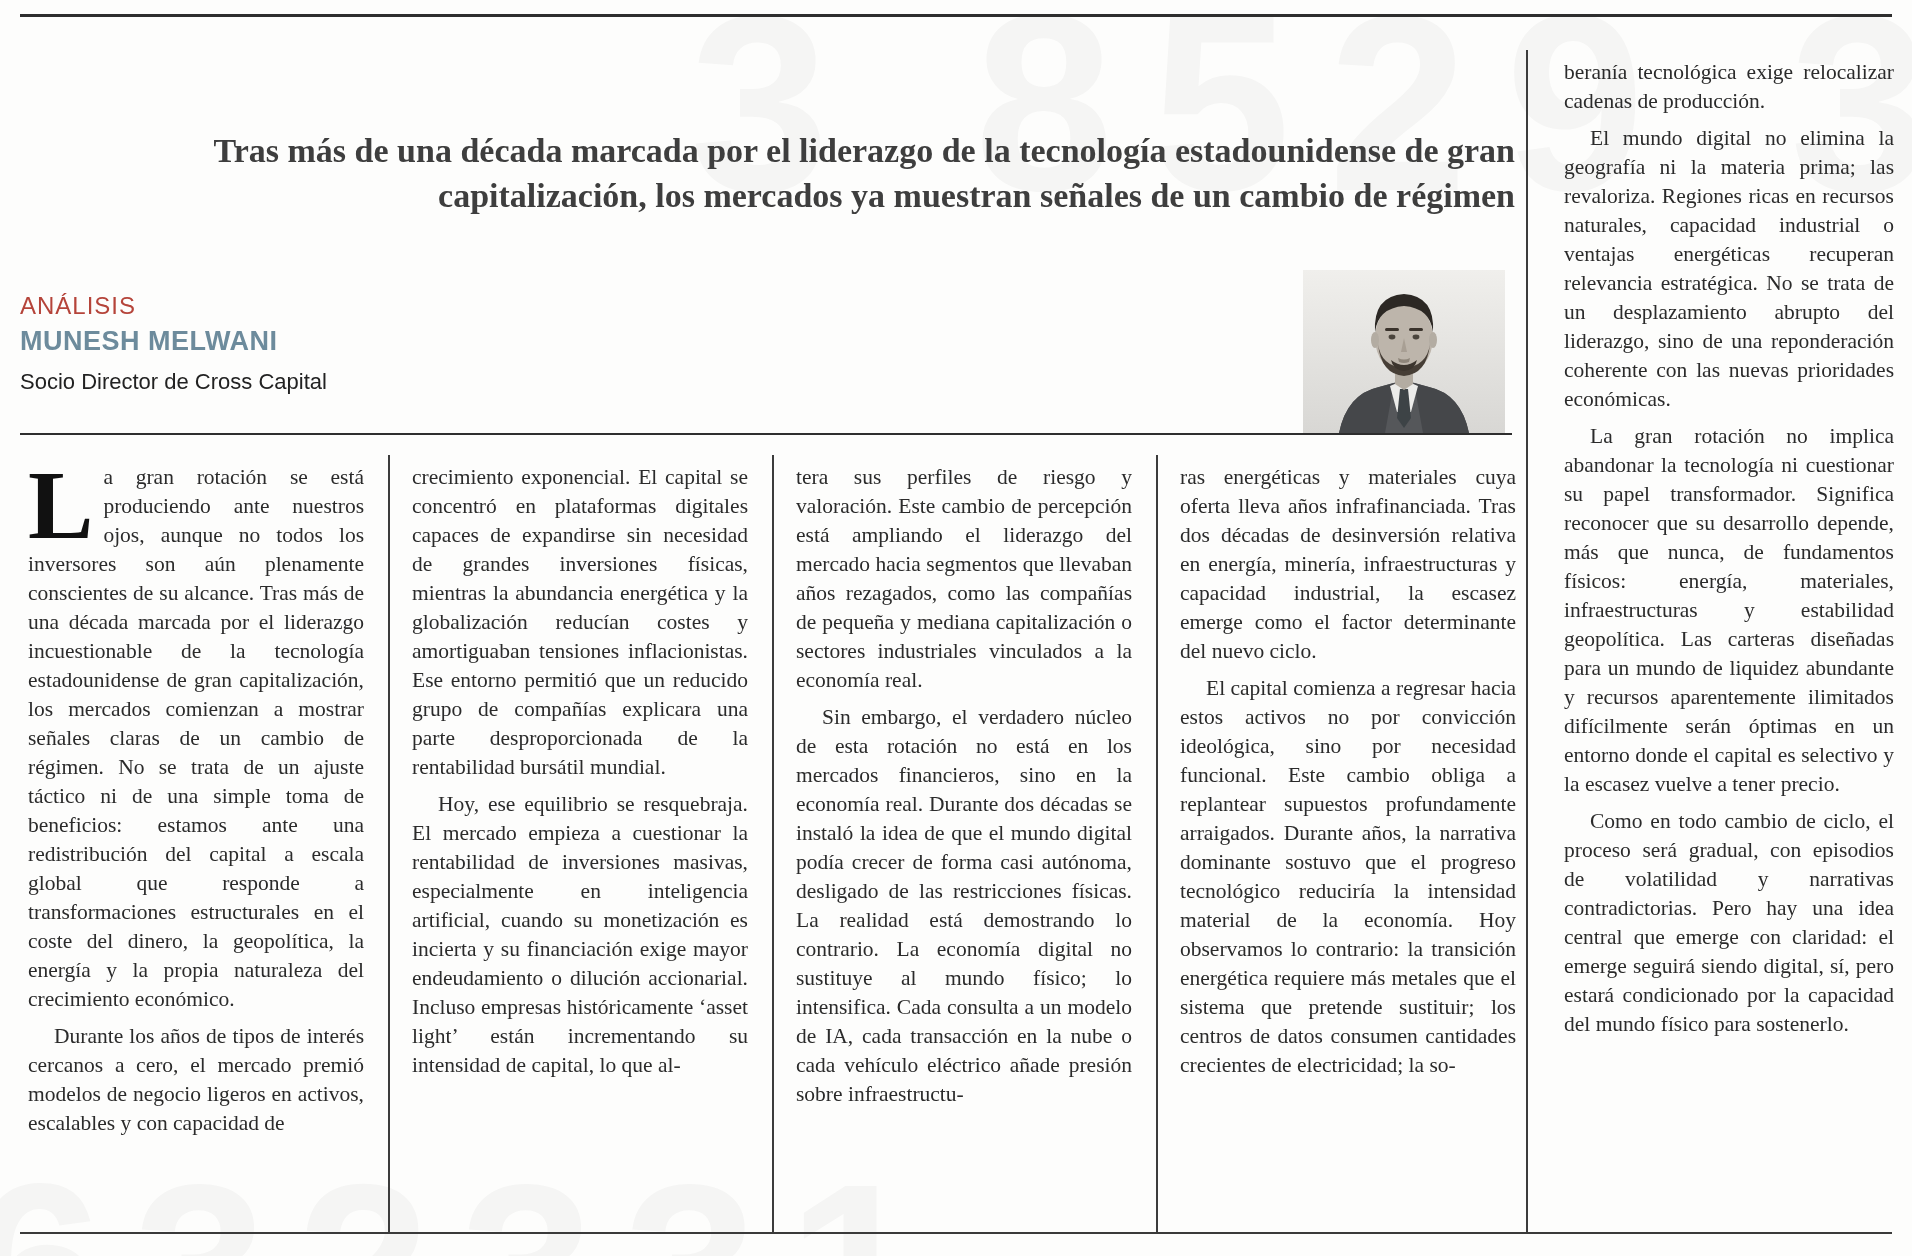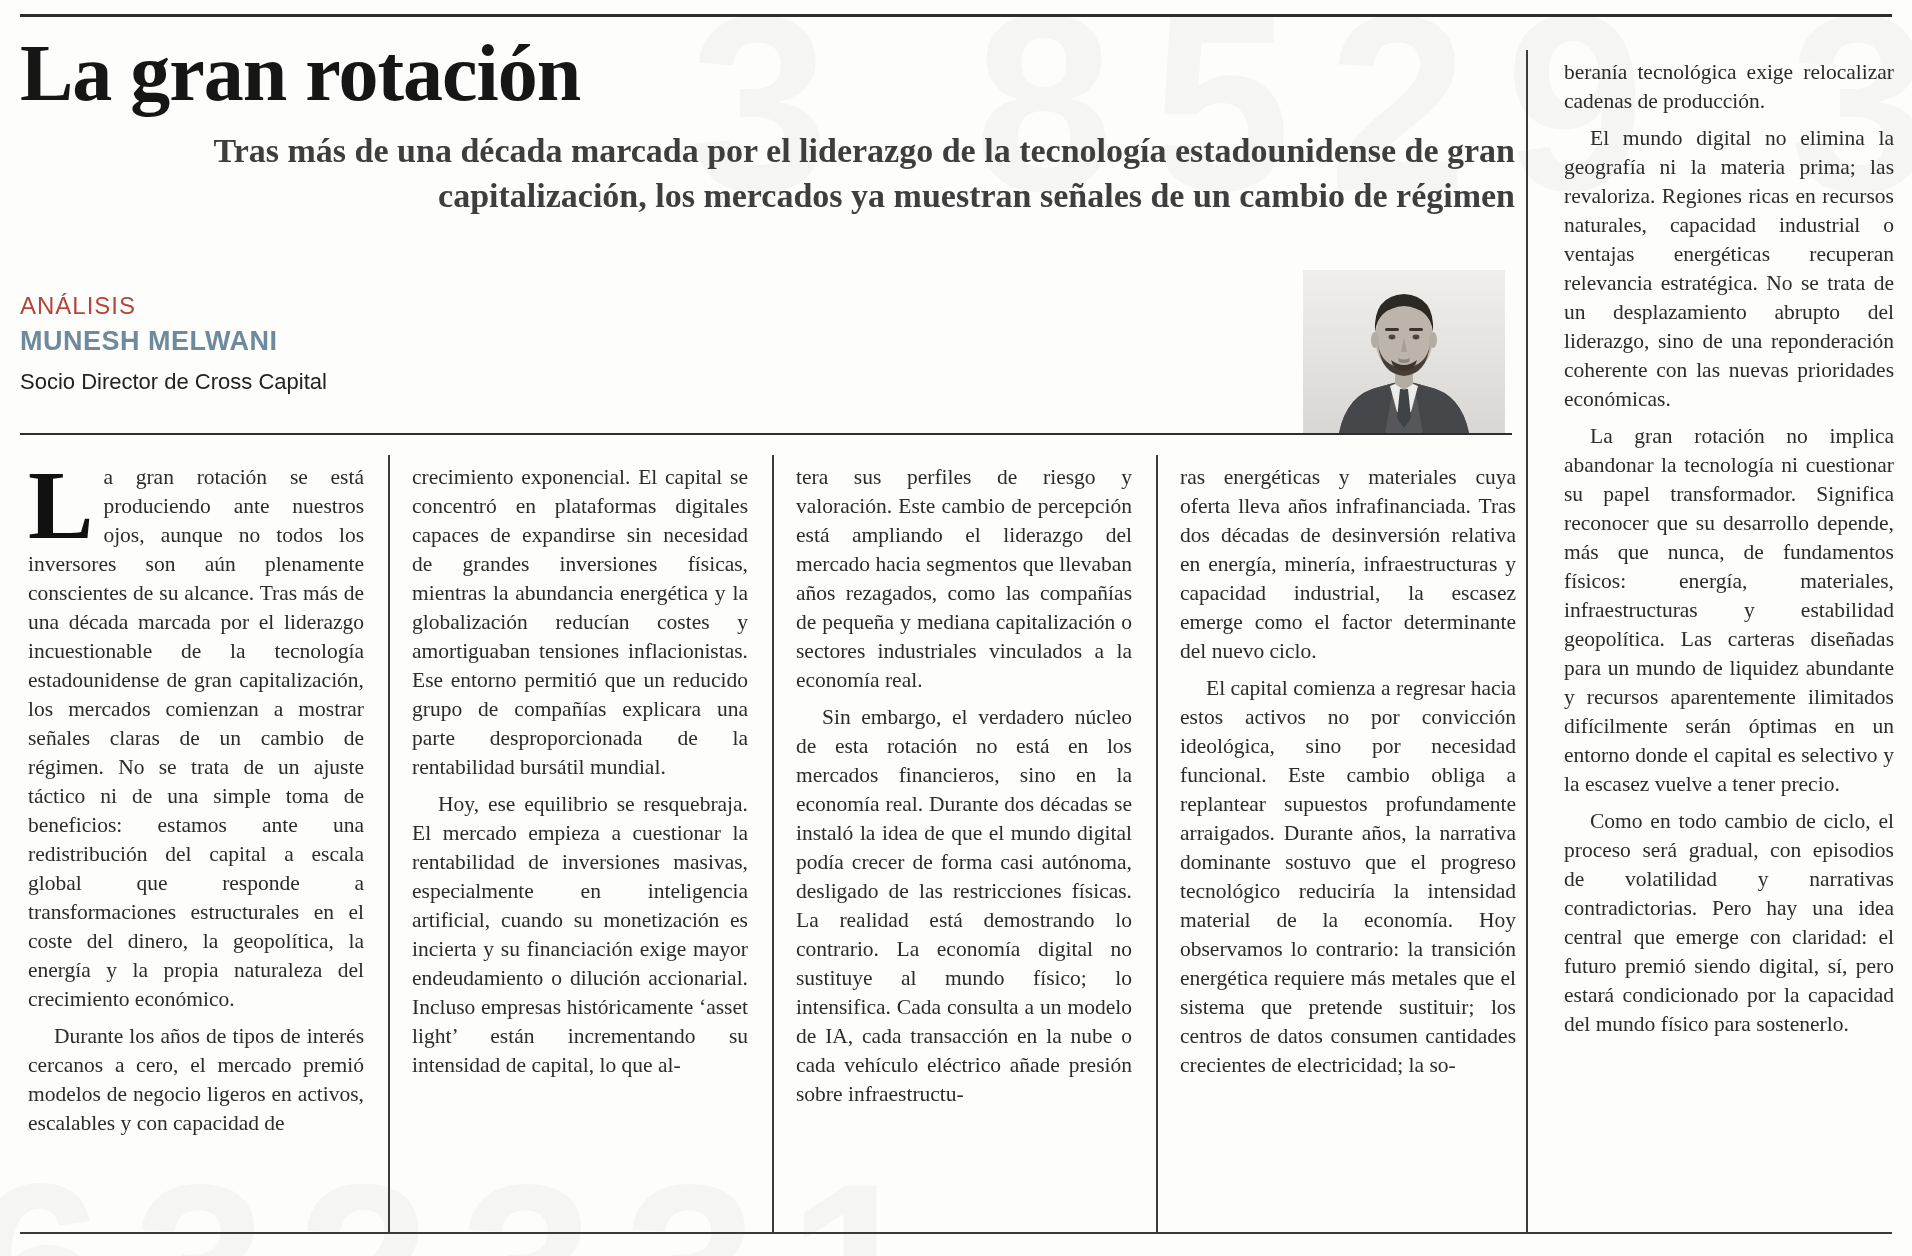--- a/index.html
+++ b/index.html
@@ -91,21 +91,20 @@
 </head>
 <body>
 
 <div class="page">
 
   <div class="watermark wm-top">3 8529 31</div>
   <div class="watermark wm-bottom">632331</div>
 
   <div class="rule top-rule"></div>
 
-  <h1 class="headline">La gran rotación</h1>
   <h2 class="subtitle">Tras más de una década marcada por el liderazgo de la tecnología estadounidense de gran capitalización, los mercados ya muestran señales de un cambio de régimen</h2>
 
   <div class="author-block">
     <div class="kicker">ANÁLISIS</div>
     <div class="author-name">MUNESH MELWANI</div>
     <div class="author-role">Socio Director de Cross Capital</div>
   </div>
 
   <div class="photo">
     <svg width="202" height="163" viewBox="0 0 202 163" xmlns="http://www.w3.org/2000/svg">
@@ -171,18 +170,18 @@
 
   <div class="col col-4">
     <p>ras energéticas y materiales cuya oferta lleva años infrafinanciada. Tras dos décadas de desinversión relativa en energía, minería, infraestructuras y capacidad industrial, la escasez emerge como el factor determinante del nuevo ciclo.</p>
     <p class="indent">El capital comienza a regresar hacia estos activos no por convicción ideológica, sino por necesidad funcional. Este cambio obliga a replantear supuestos profundamente arraigados. Durante años, la narrativa dominante sostuvo que el progreso tecnológico reduciría la intensidad material de la economía. Hoy observamos lo contrario: la transición energética requiere más metales que el sistema que pretende sustituir; los centros de datos consumen cantidades crecientes de electricidad; la so-</p>
   </div>
 
   <div class="col col-5">
     <p>beranía tecnológica exige relocalizar cadenas de producción.</p>
     <p class="indent">El mundo digital no elimina la geografía ni la materia prima; las revaloriza. Regiones ricas en recursos naturales, capacidad industrial o ventajas energéticas recuperan relevancia estratégica. No se trata de un desplazamiento abrupto del liderazgo, sino de una reponderación coherente con las nuevas prioridades económicas.</p>
     <p class="indent">La gran rotación no implica abandonar la tecnología ni cuestionar su papel transformador. Significa reconocer que su desarrollo depende, más que nunca, de fundamentos físicos: energía, materiales, infraestructuras y estabilidad geopolítica. Las carteras diseñadas para un mundo de liquidez abundante y recursos aparentemente ilimitados difícilmente serán óptimas en un entorno donde el capital es selectivo y la escasez vuelve a tener precio.</p>
-    <p class="indent">Como en todo cambio de ciclo, el proceso será gradual, con episodios de volatilidad y narrativas contradictorias. Pero hay una idea central que emerge con claridad: el futuro premió siendo digital, sí, pero estará condicionado por la capacidad del mundo físico para sostenerlo.</p>
+    <p class="indent">Como en todo cambio de ciclo, el proceso será gradual, con episodios de volatilidad y narrativas contradictorias. Pero hay una idea central que emerge con claridad: el emerge seguirá siendo digital, sí, pero estará condicionado por la capacidad del mundo físico para sostenerlo.</p>
   </div>
 
   <div class="rule bottom-rule"></div>
 
 </div>
 
 </body></html>

